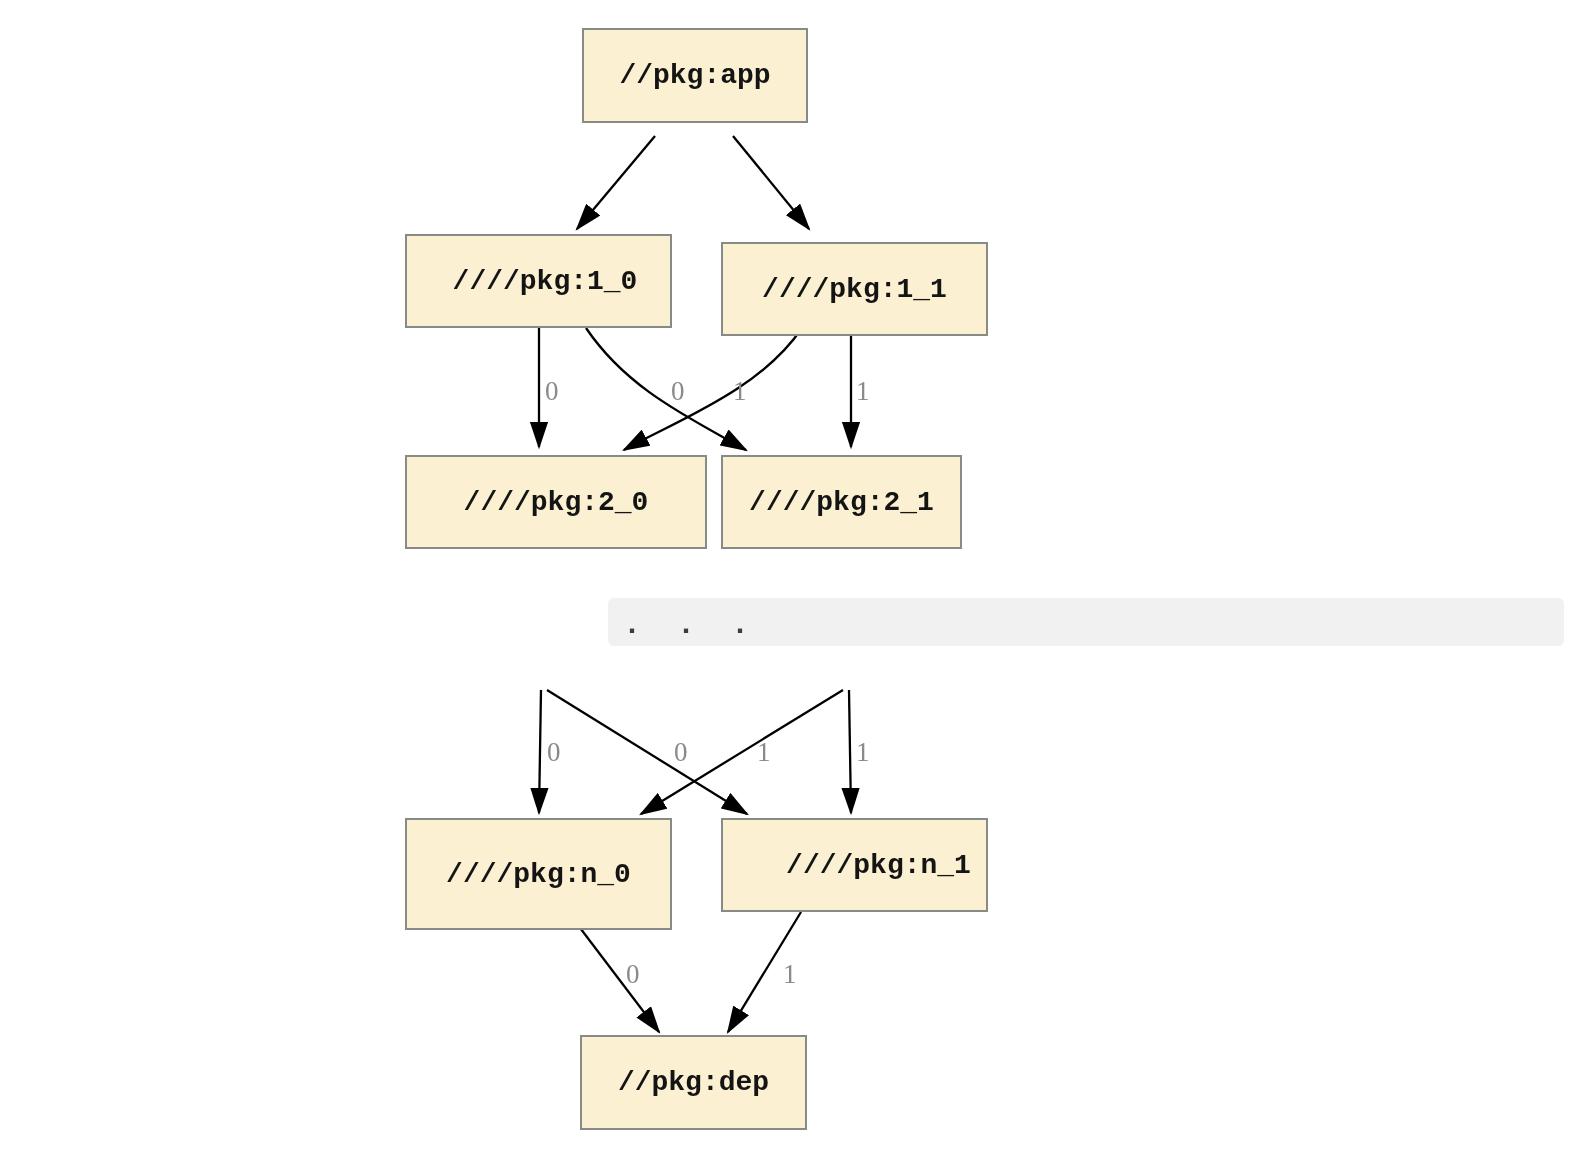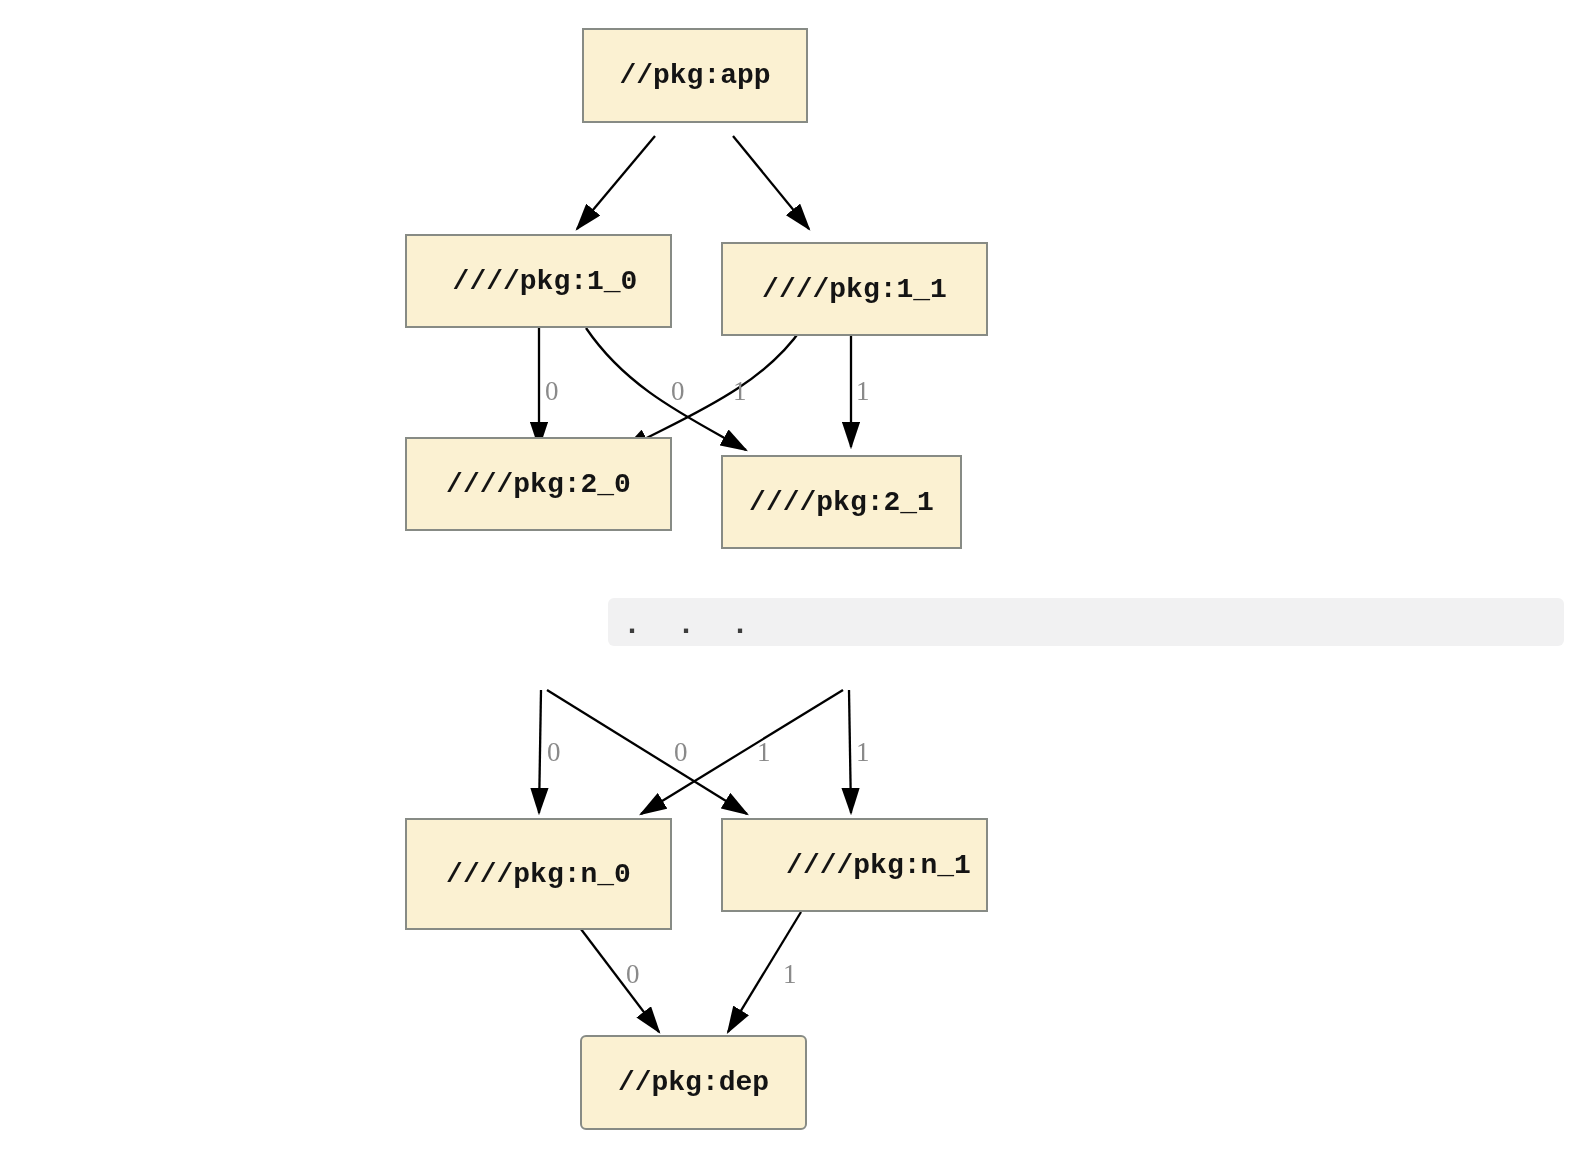--- a/index.html
+++ b/index.html
@@ -42,25 +42,25 @@
     justify-content: center;
     font-family: "Liberation Mono", monospace;
     font-weight: bold;
     font-size: 28px;
     color: #141414;
     white-space: pre;
   }
   .node-app    { left: 582px; top: 28px;   width: 226px; height: 95px; }
   .node-1_0    { left: 405px; top: 234px;  width: 267px; height: 94px; padding-left: 13px; }
   .node-1_1    { left: 721px; top: 234px;  width: 267px; height: 94px; margin-top: 8px; }
-  .node-2_0    { left: 405px; top: 437px;  width: 267px; height: 94px; }
+  .node-2_0    { left: 405px; top: 455px;  width: 302px; height: 94px; }
   .node-2_1    { left: 721px; top: 455px;  width: 241px; height: 94px; }
   .node-n_0    { left: 405px; top: 818px;  width: 267px; height: 112px; }
   .node-n_1    { left: 721px; top: 818px;  width: 267px; height: 94px; padding-left: 48px; }
-  .node-dep    { left: 580px; top: 1035px; width: 227px; height: 95px; border-radius: 6px; }
+  .node-dep    { left: 580px; top: 1035px; width: 227px; height: 95px; }
   .ellipsis-bar {
     position: absolute;
     left: 608px;
     top: 598px;
     width: 956px;
     height: 48px;
     box-sizing: border-box;
     background: #f1f1f2;
     border-radius: 6px;
     display: flex;

